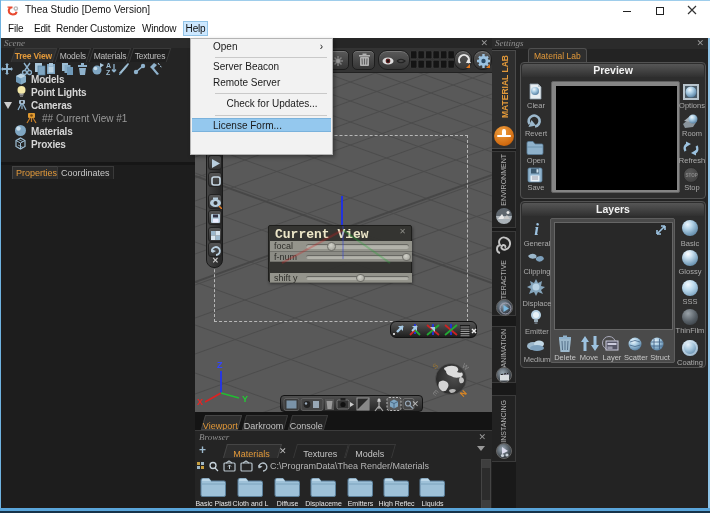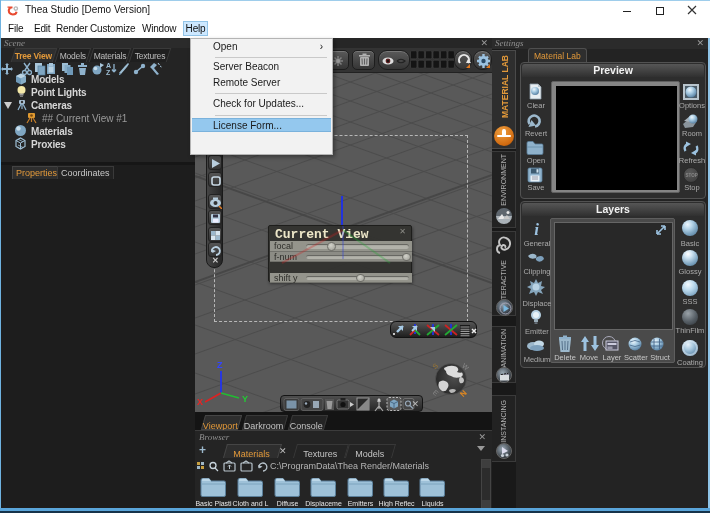--- a/index.html
+++ b/index.html
@@ -804,21 +804,21 @@
       <div class="blabel" style="left:149px;top:156px;width:40px;">Coating</div>
     </div>
   </div>
 
   <div class="abs" id="menu">
     <div class="menuitem" style="top:0px;height:16px;line-height:16px;">Open<span style="position:absolute;right:8px;">›</span></div>
     <div class="msep" style="top:18px;"></div>
     <div class="menuitem" style="top:20px;height:16px;line-height:16px;">Server Beacon</div>
     <div class="menuitem" style="top:36px;height:16px;line-height:16px;">Remote Server</div>
     <div class="msep" style="top:54px;"></div>
-    <div class="menuitem" style="top:57px;height:16px;line-height:16px;">Check for Updates...</div>
+    <div class="menuitem" style="top:57px;height:16px;line-height:16px;text-align:center;">Check for Updates...</div>
     <div class="msep" style="top:76px;"></div>
     <div class="menuitem" style="top:79px;height:14px;line-height:14px;background:#94c8ee;border-top:1px solid #7ab2dc;border-bottom:1px solid #7ab2dc;">License Form...</div>
   </div>
 
   <div class="abs" id="bleft"></div>
   <div class="abs" id="bright"></div>
   <div class="abs" id="bbottom"></div>
 </div>
 
 </body></html>

